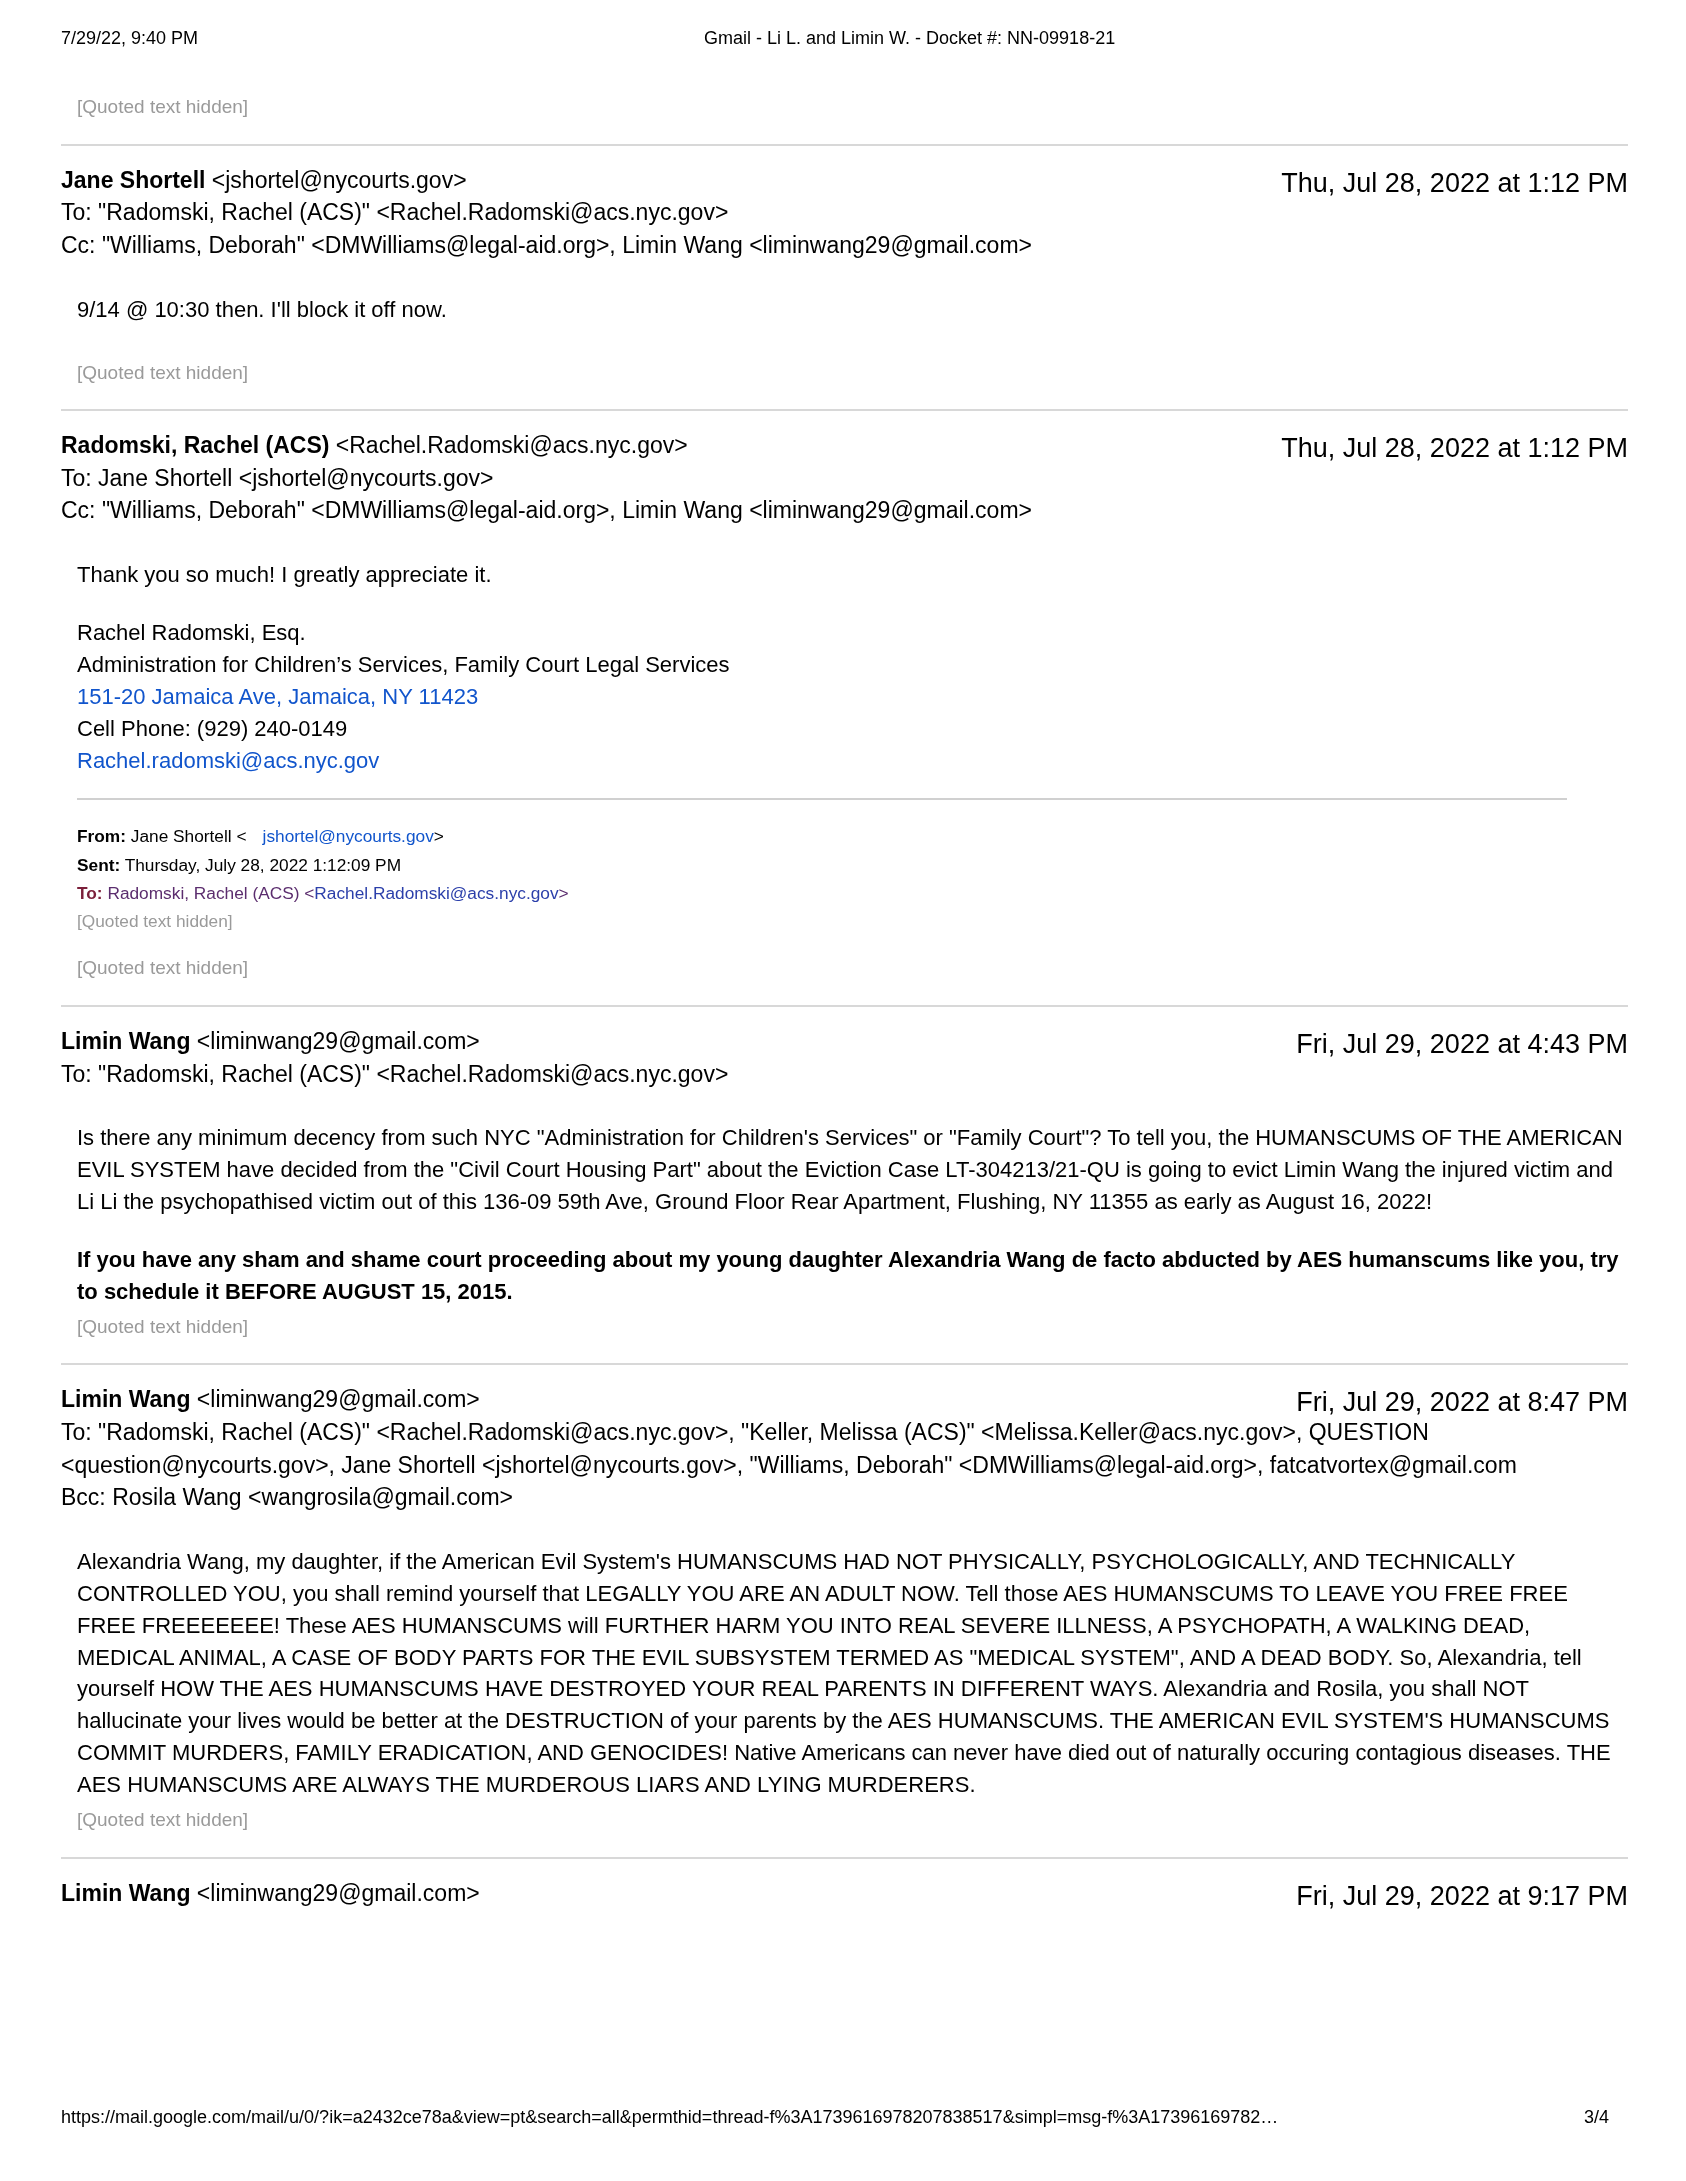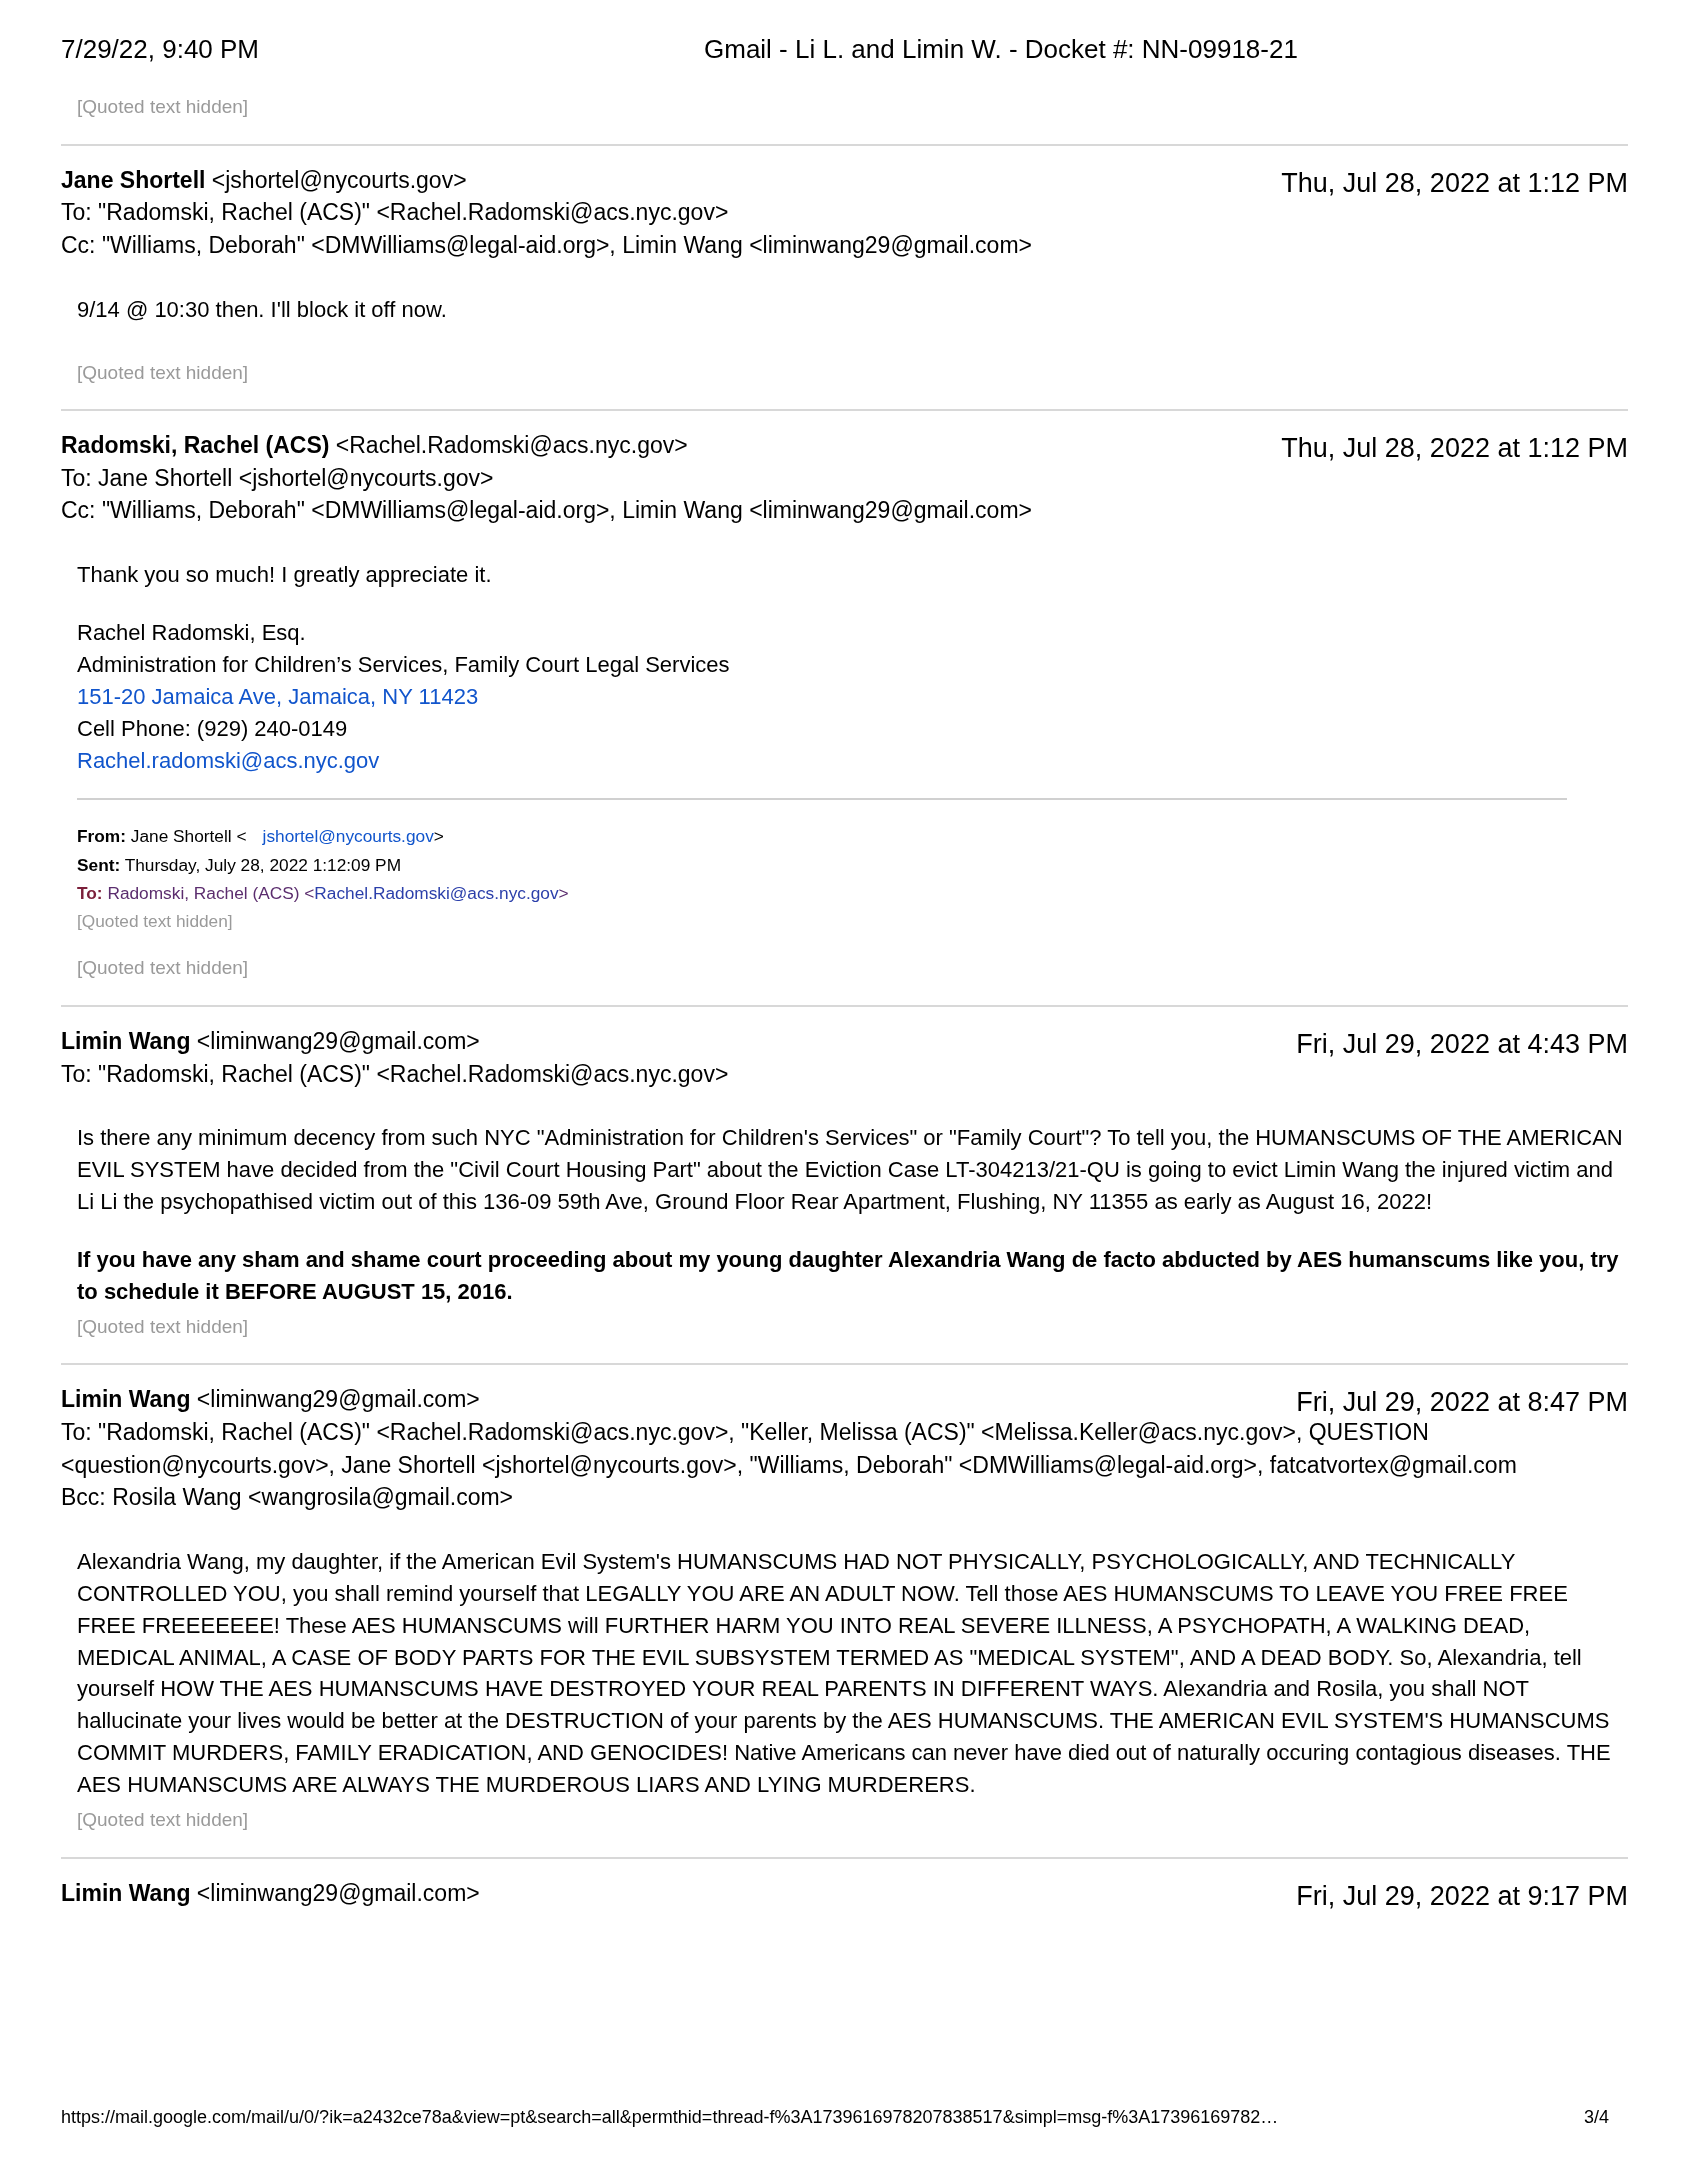--- a/index.html
+++ b/index.html
@@ -18,25 +18,25 @@
     height: 2181px;
     margin: 0 auto;
     background: #ffffff;
     box-sizing: border-box;
     overflow: hidden;
   }
 
   
   .print-header {
     position: absolute;
-    top: 34px;
+    top: 28px;
     left: 0;
     width: 1421px;
     height: 28px;
-    font-size: 26px;
+    font-size: 18px;
     color: #000;
   }
   .print-header .ph-date {
     position: absolute;
     left: 61px;
     top: 0;
     white-space: nowrap;
   }
   .print-header .ph-title {
     position: absolute;
@@ -268,21 +268,21 @@
         <div class="msg-from">
           <span class="name">Limin Wang</span><span> </span><span>&lt;liminwang29@gmail.com&gt;</span>
         </div>
         <div class="msg-date">Fri, Jul 29, 2022 at 4:43 PM</div>
         <div class="msg-recipients">
           <span>To: </span><span>"Radomski, Rachel (ACS)" &lt;Rachel.Radomski@acs.nyc.gov&gt;</span>
         </div>
       </div>
       <div class="msg-body">
         <p>Is there any minimum decency from such NYC "Administration for Children's Services" or "Family Court"? To tell you, the HUMANSCUMS OF THE AMERICAN EVIL SYSTEM have decided from the "Civil Court Housing Part" about the Eviction Case LT-304213/21-QU is going to evict Limin Wang the injured victim and Li Li the psychopathised victim out of this 136-09 59th Ave, Ground Floor Rear Apartment, Flushing, NY 11355 as early as August 16, 2022!</p>
-        <p class="bold">If you have any sham and shame court proceeding about my young daughter Alexandria Wang de facto abducted by AES humanscums like you, try to schedule it BEFORE AUGUST 15, 2016.</p>
+        <p class="bold">If you have any sham and shame court proceeding about my young daughter Alexandria Wang de facto abducted by AES humanscums like you, try to schedule it BEFORE AUGUST 15, 2015.</p>
       </div>
       <div class="quoted-hidden" style="margin-top:6px">[Quoted text hidden]</div>
     </div>
 
     <hr class="msg-sep">
     <div class="msg">
       <div class="msg-head">
         <div class="msg-from">
           <span class="name">Limin Wang</span><span> </span><span>&lt;liminwang29@gmail.com&gt;</span>
         </div>

